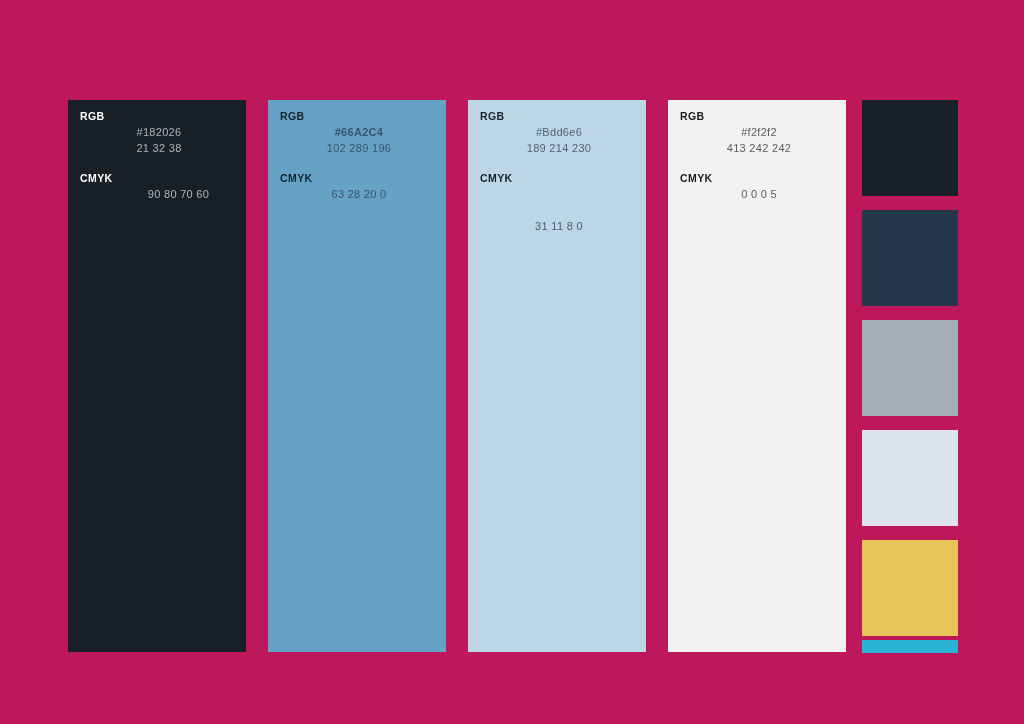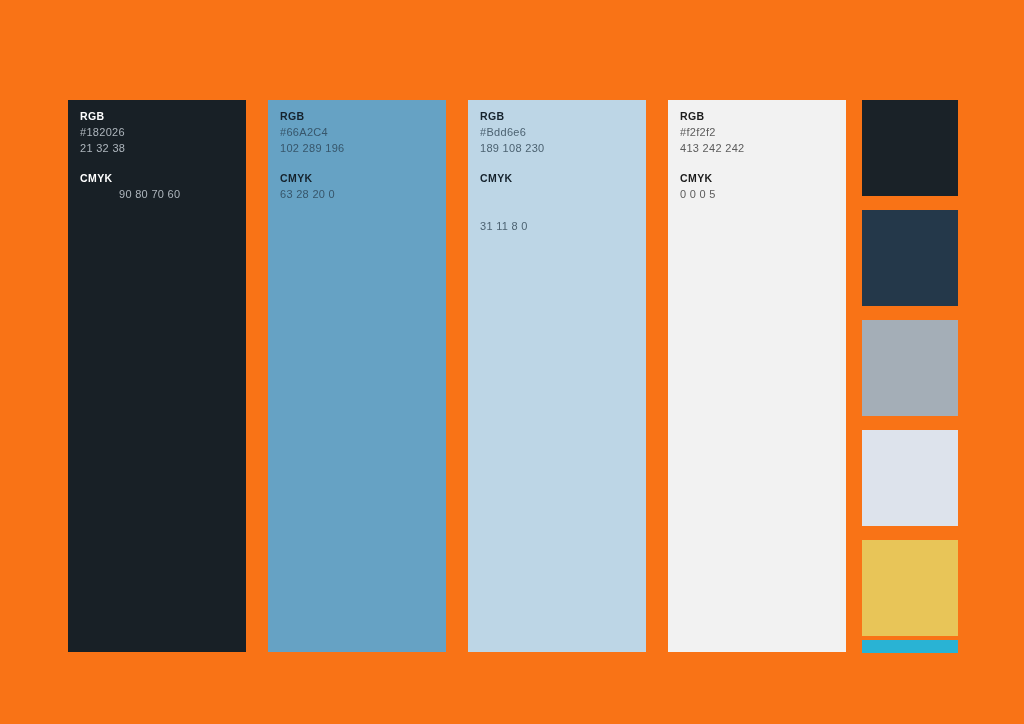--- a/index.html
+++ b/index.html
@@ -56,20 +56,21 @@
     line-height: 17px;
     margin: 0;
   }
 
   .info-value {
     font-size: 11px;
     font-weight: normal;
     letter-spacing: 0.3px;
     line-height: 15.5px;
     margin: 0;
+    text-align: center;
   }
 
   .info-gap {
     height: 14px;
   }
 
   
   .chip-stack {
     position: absolute;
     left: 862px;
@@ -80,51 +81,51 @@
 
   .chip {
     position: absolute;
     left: 0;
     width: 96px;
   }
 </style>
 </head>
 <body>
 
-<div id="palette-board" style="background: #f97316;">
+<div id="palette-board" style="background: #be185d;">
 
   <div class="swatch-columns">
 
     <div class="swatch-column" style="background: rgb(24, 32, 38);">
       <div class="swatch-info">
         <p class="info-label" style="color: rgb(255, 255, 255);">RGB</p>
         <p class="info-value" style="color: rgb(174, 182, 189);">#182026</p>
         <p class="info-value" style="color: rgb(174, 182, 189);">21 32 38</p>
         <div class="info-gap"></div>
         <p class="info-label" style="color: rgb(255, 255, 255);">CMYK</p>
         <p class="info-value" style="color: rgb(174, 182, 189); margin-left: 39px;">90 80 70 60</p>
       </div>
     </div>
 
     <div class="swatch-column" style="background: rgb(102, 162, 196);">
       <div class="swatch-info">
         <p class="info-label" style="color: rgb(21, 34, 44);">RGB</p>
-        <p class="info-value" style="color: rgb(55, 86, 107);">#66A2C4</p>
+        <p class="info-value" style="color: rgb(55, 86, 107); font-weight: bold;">#66A2C4</p>
         <p class="info-value" style="color: rgb(55, 86, 107);">102 289 196</p>
         <div class="info-gap"></div>
         <p class="info-label" style="color: rgb(21, 34, 44);">CMYK</p>
         <p class="info-value" style="color: rgb(55, 86, 107);">63 28 20 0</p>
       </div>
     </div>
 
     <div class="swatch-column" style="background: rgb(189, 214, 230);">
       <div class="swatch-info">
         <p class="info-label" style="color: rgb(21, 34, 44);">RGB</p>
         <p class="info-value" style="color: rgb(76, 98, 113);">#Bdd6e6</p>
-        <p class="info-value" style="color: rgb(76, 98, 113);">189 108 230</p>
+        <p class="info-value" style="color: rgb(76, 98, 113);">189 214 230</p>
         <div class="info-gap"></div>
         <p class="info-label" style="color: rgb(21, 34, 44);">CMYK</p>
         <p class="info-value" style="color: rgb(76, 98, 113); margin-top: 32px;">31 11 8 0</p>
       </div>
     </div>
 
     <div class="swatch-column" style="background: rgb(242, 242, 242);">
       <div class="swatch-info">
         <p class="info-label" style="color: rgb(27, 27, 27);">RGB</p>
         <p class="info-value" style="color: rgb(92, 92, 92);">#f2f2f2</p>

